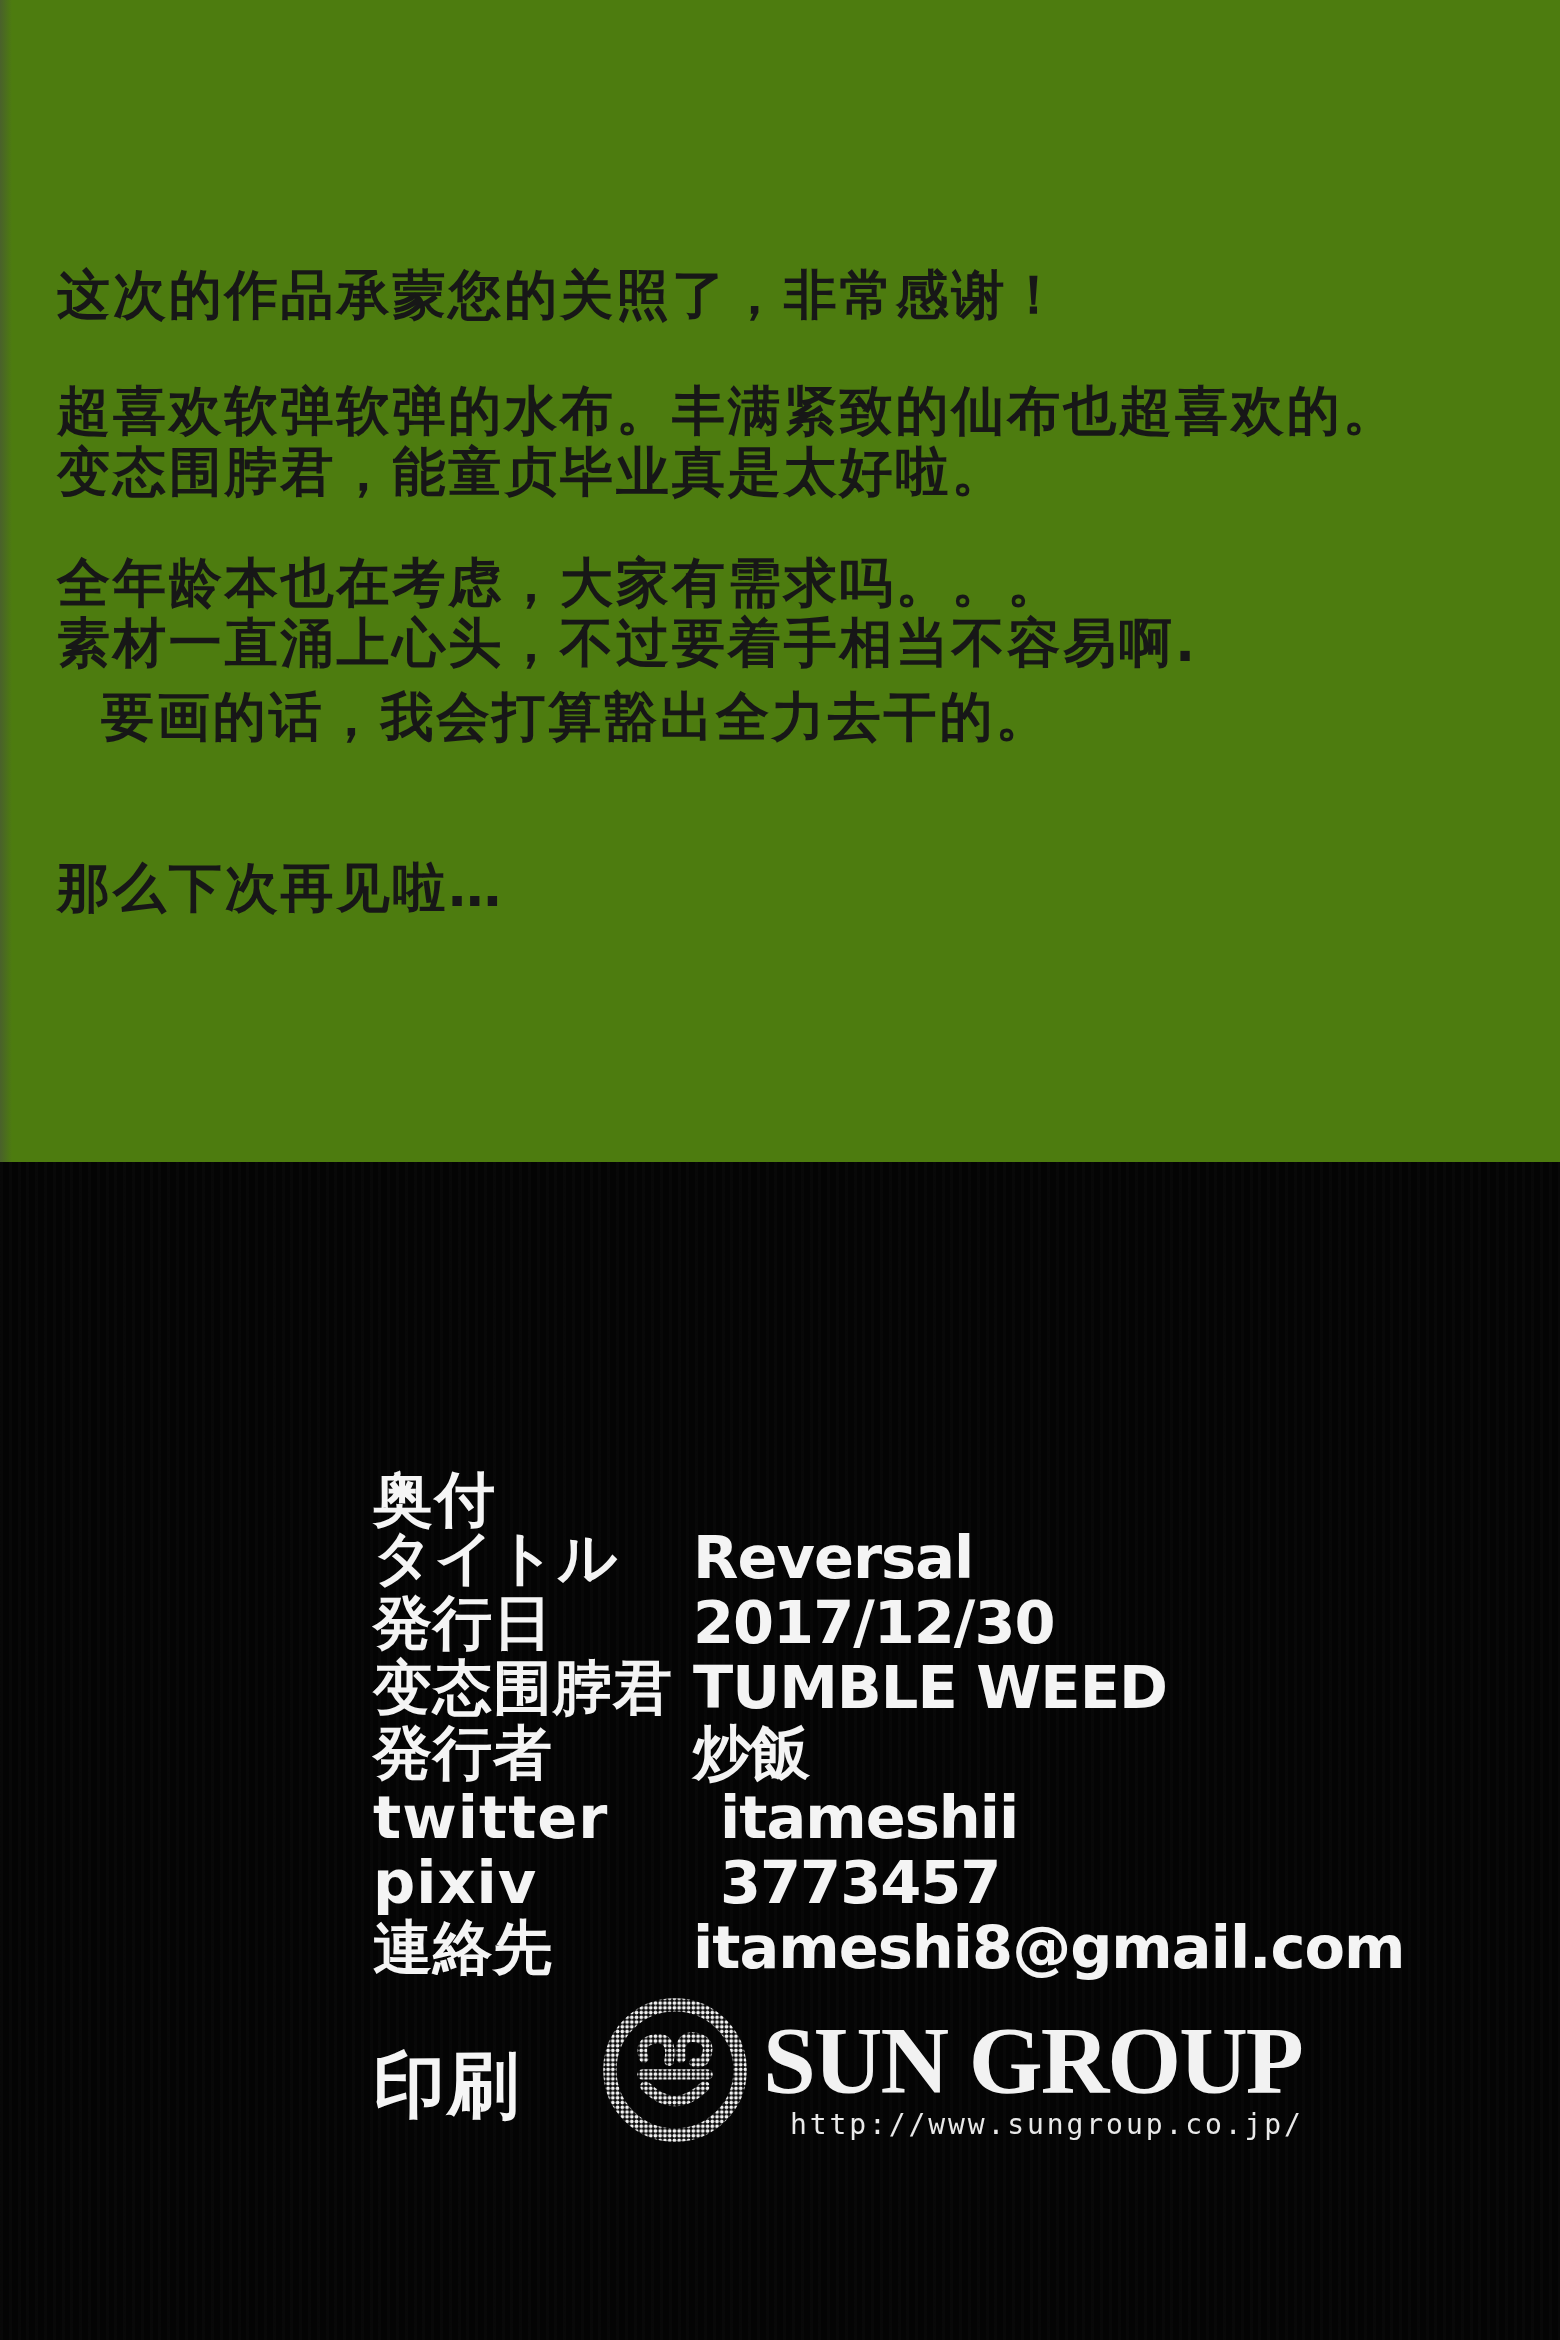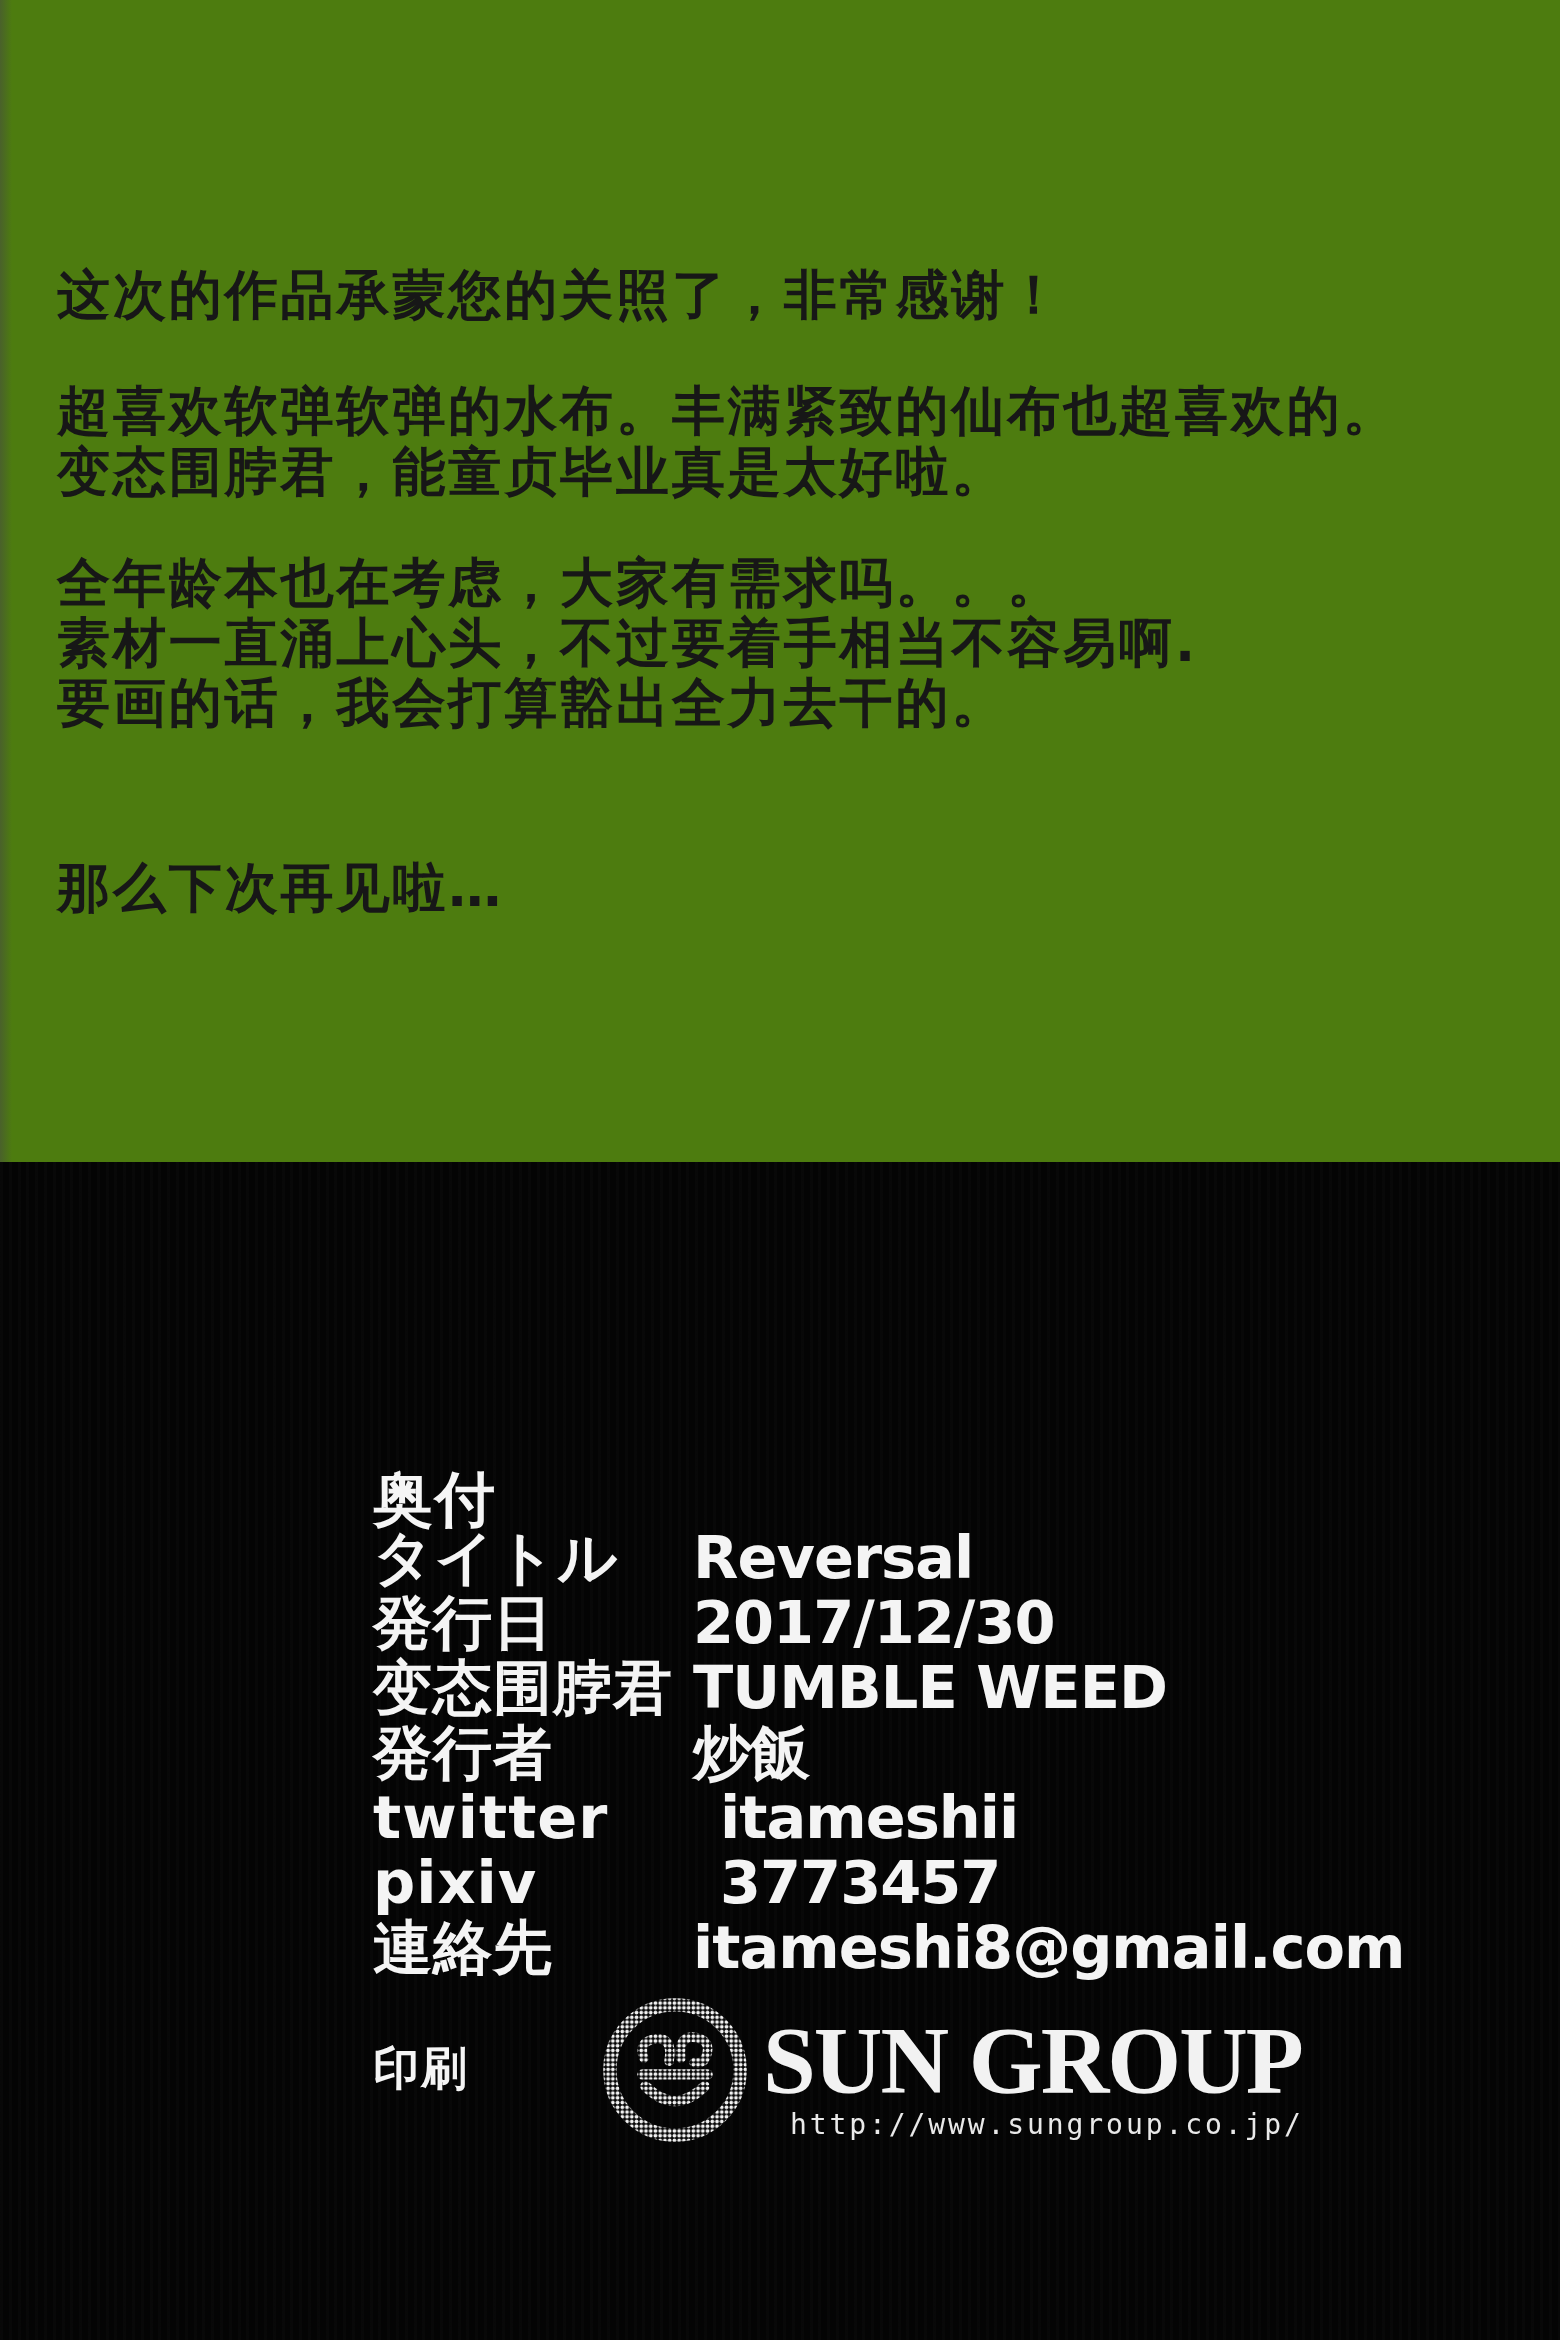--- a/index.html
+++ b/index.html
@@ -22,21 +22,21 @@
   .aft-line{
     position:absolute;left:57px;
     font-size:53px;line-height:59px;letter-spacing:2.9px;
     font-weight:600;color:#171717;white-space:nowrap;
   }
   .l0{top:265px;}
   .l1{top:381px;}
   .l2{top:442px;}
   .l3{top:553px;}
   .l4{top:613px;}
-  .l5{top:673px;}
+  .l5{top:687px;margin-left:44px;}
   .l6{top:858px;}
 
   
   .panel-black{
     position:absolute;left:0;top:1162px;width:1560px;height:1405px;
     background:
       repeating-linear-gradient(90deg,rgba(255,255,255,0.015) 0 2.9px,rgba(0,0,0,0) 2.9px 8.8px),
       #040404;
     color:#f5f5f5;
   }
@@ -55,21 +55,21 @@
   .c-value{
     font-size:59px;line-height:62px;font-weight:bold;
     letter-spacing:-1px;white-space:nowrap;color:#f4f4f4;
   }
   
   .c-row:nth-child(5) .c-value,
   .c-row:nth-child(6) .c-value{margin-left:27px;}
 
   .print-label{
     position:absolute;left:373px;top:876px;
-    font-size:46px;font-weight:bold;letter-spacing:2px;color:#f5f5f5;
+    font-size:72px;font-weight:bold;letter-spacing:2px;color:#f5f5f5;
   }
   .printer-logo{
     position:absolute;left:593px;top:834px;width:164px;height:148px;
   }
   .printer-name{
     position:absolute;left:763px;top:850px;
     font-family:"Liberation Serif","DejaVu Serif",serif;
     font-size:95px;line-height:98px;font-weight:700;
     letter-spacing:-2px;white-space:nowrap;color:#f2f2f2;
   }

